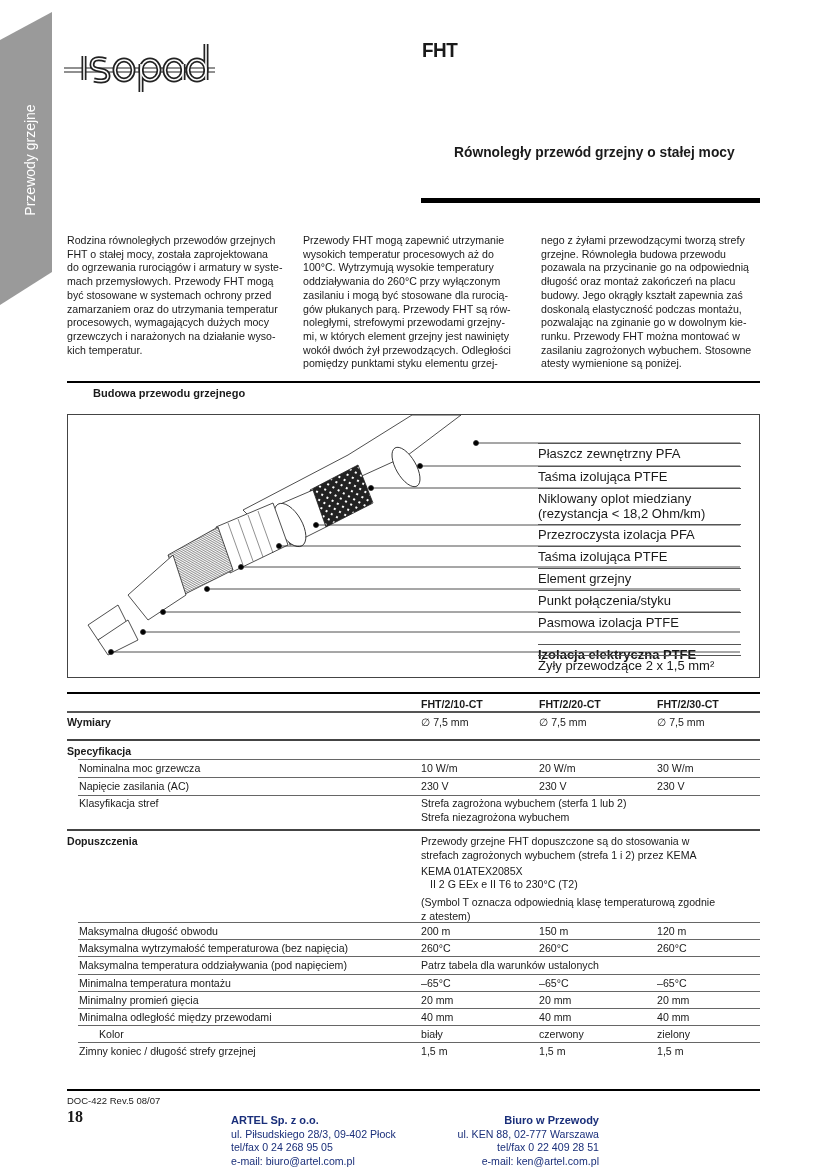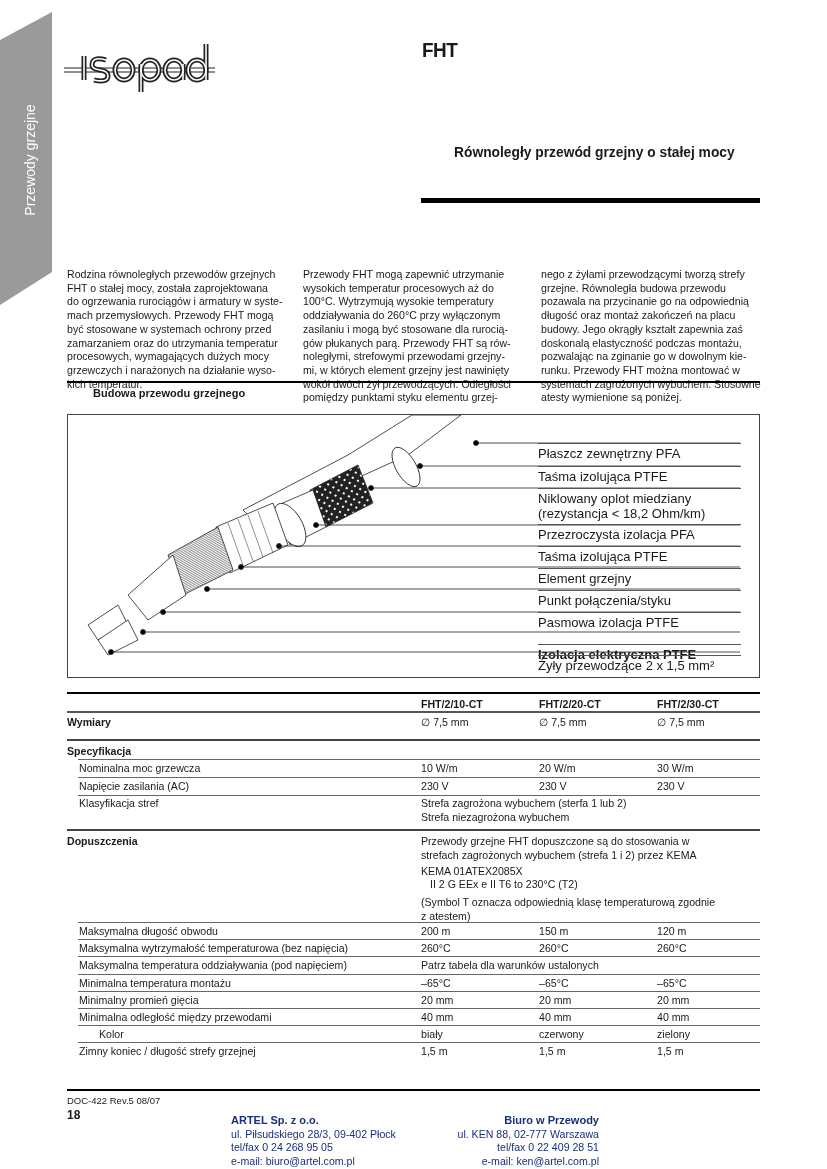--- a/index.html
+++ b/index.html
@@ -14,21 +14,21 @@
                white-space: nowrap; color: #ffffff; font-size: 14px; }
 
   
   #logo { left: 62px; top: 38px; width: 155px; height: 58px; }
 
   #product-code { left: 422px; top: 38px; font-size: 21px; font-weight: bold; letter-spacing: -0.5px;
                   transform: scaleX(0.9); transform-origin: left top; }
   #subtitle { left: 454px; top: 143px; font-size: 15px; font-weight: bold; transform: scaleX(0.92); transform-origin: left top; white-space: nowrap; }
   #title-rule { left: 421px; top: 198px; width: 339px; height: 5px; background: #000; }
 
-  .intro-col { top: 234px; width: 228px; font-size: 10.6px; line-height: 13.7px; margin-top: 34px; }
+  .intro-col { top: 234px; width: 228px; font-size: 10.6px; line-height: 13.7px; }
   #intro-col-1 { left: 67px; }
   #intro-col-2 { left: 303px; }
   #intro-col-3 { left: 541px; }
 
   .rule { position: absolute; left: 67px; width: 693px; background: #000; }
 
   #section-title { left: 67px; top: 387px; font-size: 11px; font-weight: bold; padding-left: 26px; }
 
   #diagram-frame { left: 67px; top: 414px; width: 693px; height: 264px; border: 1px solid #444; box-sizing: border-box; }
   #cable-svg { left: 68px; top: 415px; }
@@ -36,21 +36,21 @@
   .legend { position: absolute; left: 538px; width: 203px; }
   .legend-item { position: absolute; left: 0; width: 203px; border-top: 1px solid #555; font-size: 13px; line-height: 14.5px; padding-top: 3px; }
 
   
   .t-text { position: absolute; font-size: 10.6px; line-height: 13.5px; white-space: nowrap; }
   .t-bold { font-weight: bold; }
   .row-line { position: absolute; left: 78px; width: 682px; height: 1px; background: #666; }
 
   .footer-blue { color: #1a2f7a; font-size: 10.6px; line-height: 14px; position: absolute; }
   #doc-id { left: 67px; top: 1095px; font-size: 9.5px; }
-  #page-number { left: 67px; top: 1108px; font-size: 12px; font-weight: bold; }
+  #page-number { left: 67px; top: 1108px; font-size: 16px; font-weight: bold; font-family: Liberation Serif, serif; }
 </style>
 </head>
 <body>
 
 <svg id="side-tab" class="abs" width="60" height="320" viewBox="0 0 60 320">
   <polygon points="0,40 52,12 52,272 0,305" fill="#9a9a9a"></polygon>
 </svg>
 <div id="side-tab-label">
   <div class="side-text">Przewody grzejne</div>
 </div>
@@ -113,21 +113,21 @@
   </div>
 <div id="intro-col-3" class="abs intro-col">
     <div>nego z żyłami przewodzącymi tworzą strefy</div>
     <div>grzejne. Równoległa budowa przewodu</div>
     <div>pozawala na przycinanie go na odpowiednią</div>
     <div>długość oraz montaż zakończeń na placu</div>
     <div>budowy. Jego okrągły kształt zapewnia zaś</div>
     <div>doskonalą elastyczność podczas montażu,</div>
     <div>pozwalając na zginanie go w dowolnym kie-</div>
     <div>runku. Przewody FHT można montować w</div>
-    <div>systemach zagrożonych wybuchem. Stosowne</div>
+    <div>zasilaniu zagrożonych wybuchem. Stosowne</div>
     <div>atesty wymienione są poniżej.</div>
   </div>
 
 <div class="rule" style="top:381px;height:2px;"></div>
 <div id="section-title" class="abs">Budowa przewodu grzejnego</div>
 <div id="diagram-frame" class="abs"></div>
 
 <svg id="cable-svg" class="abs" width="691" height="262" viewBox="0 0 691 262">
   <defs>
     <pattern id="braid" width="6" height="6" patternUnits="userSpaceOnUse" patternTransform="rotate(30)">

